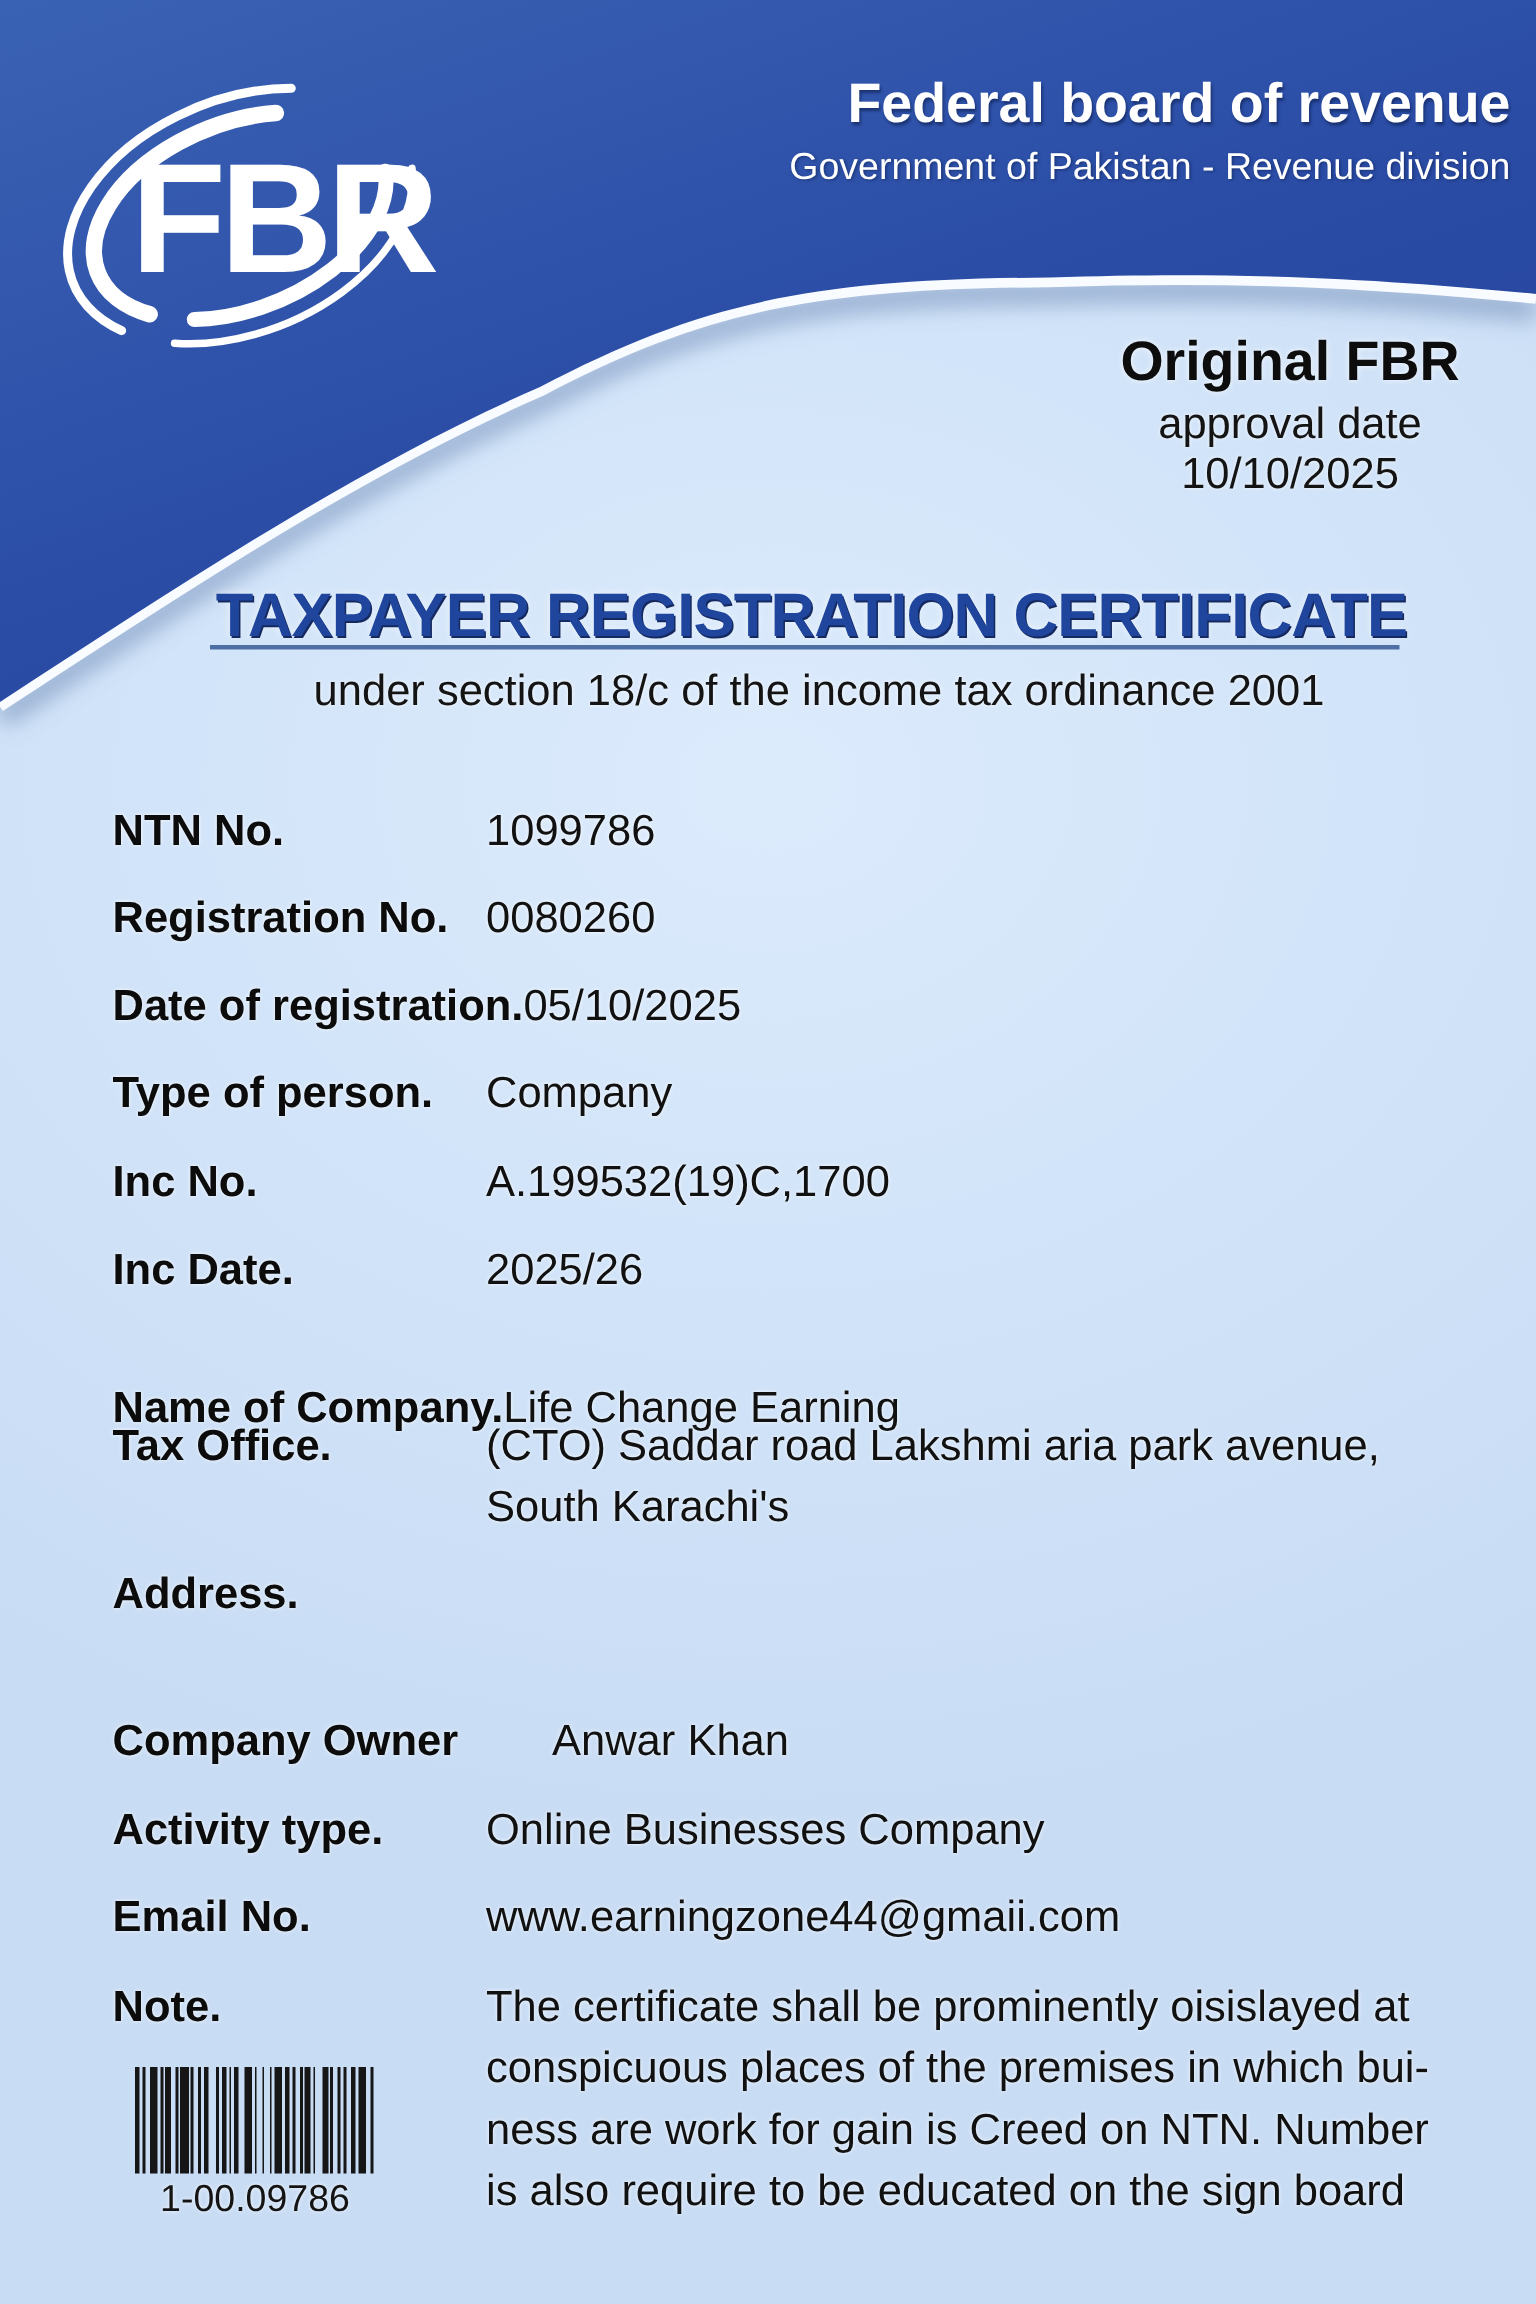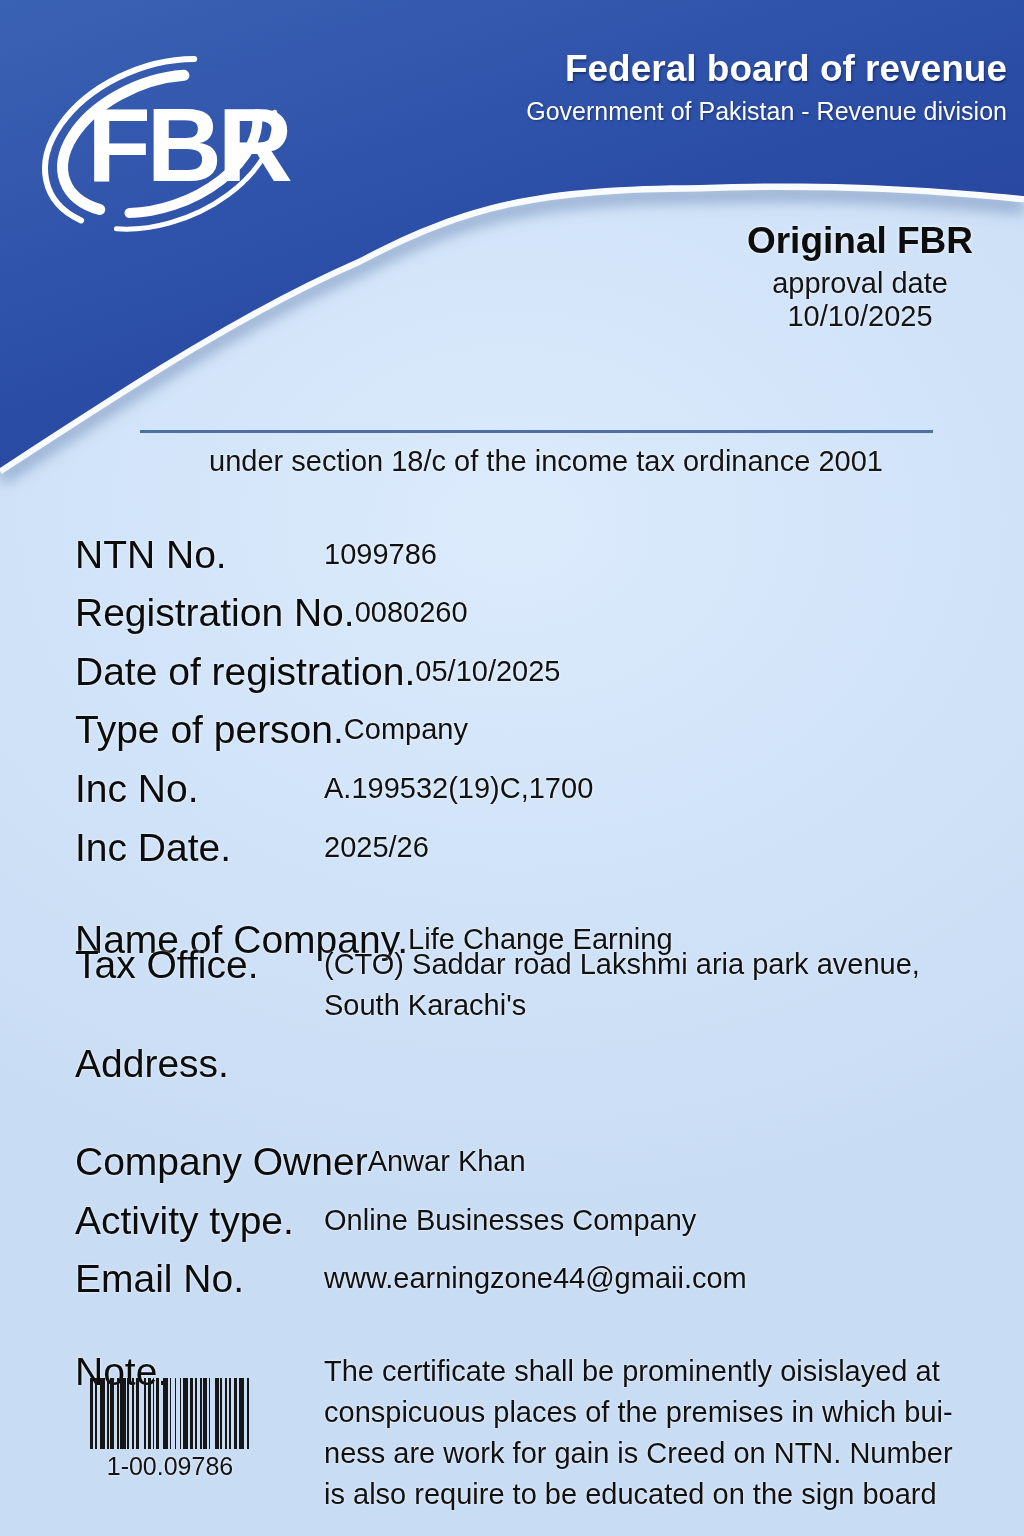--- a/index.html
+++ b/index.html
@@ -26,21 +26,21 @@
     color:#1f459c;text-shadow:1px 1px 0 #15295f, 0 0 6px rgba(255,255,255,.55);
   }
   .title-underline{position:absolute;top:430px;left:140px;width:793px;height:3px;background:#4e6fa3;}
   .cert-subtitle{
     position:absolute;top:445px;left:546px;transform:translateX(-50%);
     white-space:nowrap;font-size:29px;color:#141414;text-shadow:0 0 3px rgba(255,255,255,.8);
   }
   .fields{position:absolute;left:0;top:0;width:100%;}
   .field-row{position:absolute;left:75px;display:flex;align-items:flex-start;
     text-shadow:0 0 3px rgba(255,255,255,.85);}
-  .field-label{font-weight:400;font-size:39px;min-width:249px;line-height:41px;color:#0c0c0c;}
+  .field-label{font-weight:700;font-size:29px;min-width:249px;line-height:41px;color:#0c0c0c;}
   .field-value{font-size:29px;line-height:41px;white-space:pre-line;max-width:660px;color:#111111;}
   .barcode{position:absolute;left:90px;top:1378px;width:160px;height:71px;display:flex;align-items:stretch;}
   .barcode .bar{height:100%;}
   .barcode-label{position:absolute;left:75px;top:1452px;width:190px;text-align:center;
     font-size:25px;color:#141414;text-shadow:0 0 3px rgba(255,255,255,.85);}
 </style>
 </head>
 <body>
 
 <div class="page">
@@ -77,20 +77,21 @@
   <div class="org-block">
     <div class="org-title">Federal board of revenue</div>
     <div class="org-subtitle">Government of Pakistan - Revenue division</div>
   </div>
 
   <div class="stamp-block">
     <div class="stamp-title">Original FBR</div>
     <div class="stamp-subtitle">approval date 10/10/2025</div>
   </div>
 
+  <div class="cert-title">TAXPAYER REGISTRATION CERTIFICATE</div>
   <div class="title-underline"></div>
   <div class="cert-subtitle">under section 18/c of the income tax ordinance 2001</div>
 
   <div class="fields" id="fields">
       <div class="field-row" style="top: 534px;">
         <div class="field-label">NTN No.</div>
         <div class="field-value">1099786</div>
       </div>
       <div class="field-row" style="top: 592px;">
         <div class="field-label">Registration No.</div>
@@ -117,33 +118,33 @@
         <div class="field-value">Life Change Earning</div>
       </div>
       <div class="field-row" style="top: 944px;">
         <div class="field-label">Tax Office.</div>
         <div class="field-value">(CTO) Saddar road Lakshmi aria park avenue,
 South Karachi's</div>
       </div>
       <div class="field-row" style="top: 1043px;">
         <div class="field-label">Address.</div>
       </div>
-      <div class="field-row" style="top: 1141px;">
+      <div class="field-row" style="top: 1141px; gap: 44px;">
         <div class="field-label">Company Owner</div>
         <div class="field-value">Anwar Khan</div>
       </div>
       <div class="field-row" style="top: 1200px;">
         <div class="field-label">Activity type.</div>
         <div class="field-value">Online Businesses Company</div>
       </div>
       <div class="field-row" style="top: 1258px;">
         <div class="field-label">Email No.</div>
         <div class="field-value">www.earningzone44@gmaii.com</div>
       </div>
-      <div class="field-row" style="top: 1318px; margin-top: 33px;">
+      <div class="field-row" style="top: 1318px;">
         <div class="field-label">Note.</div>
         <div class="field-value">The certificate shall be prominently oisislayed at
 conspicuous places of the premises in which bui-
 ness are work for gain is Creed on NTN. Number
 is also require to be educated on the sign board</div>
       </div>
     </div>
 
   <div class="barcode" id="barcode">
       <div class="bar" style="width: 3.40426px; background: rgb(22, 22, 22);"></div>

